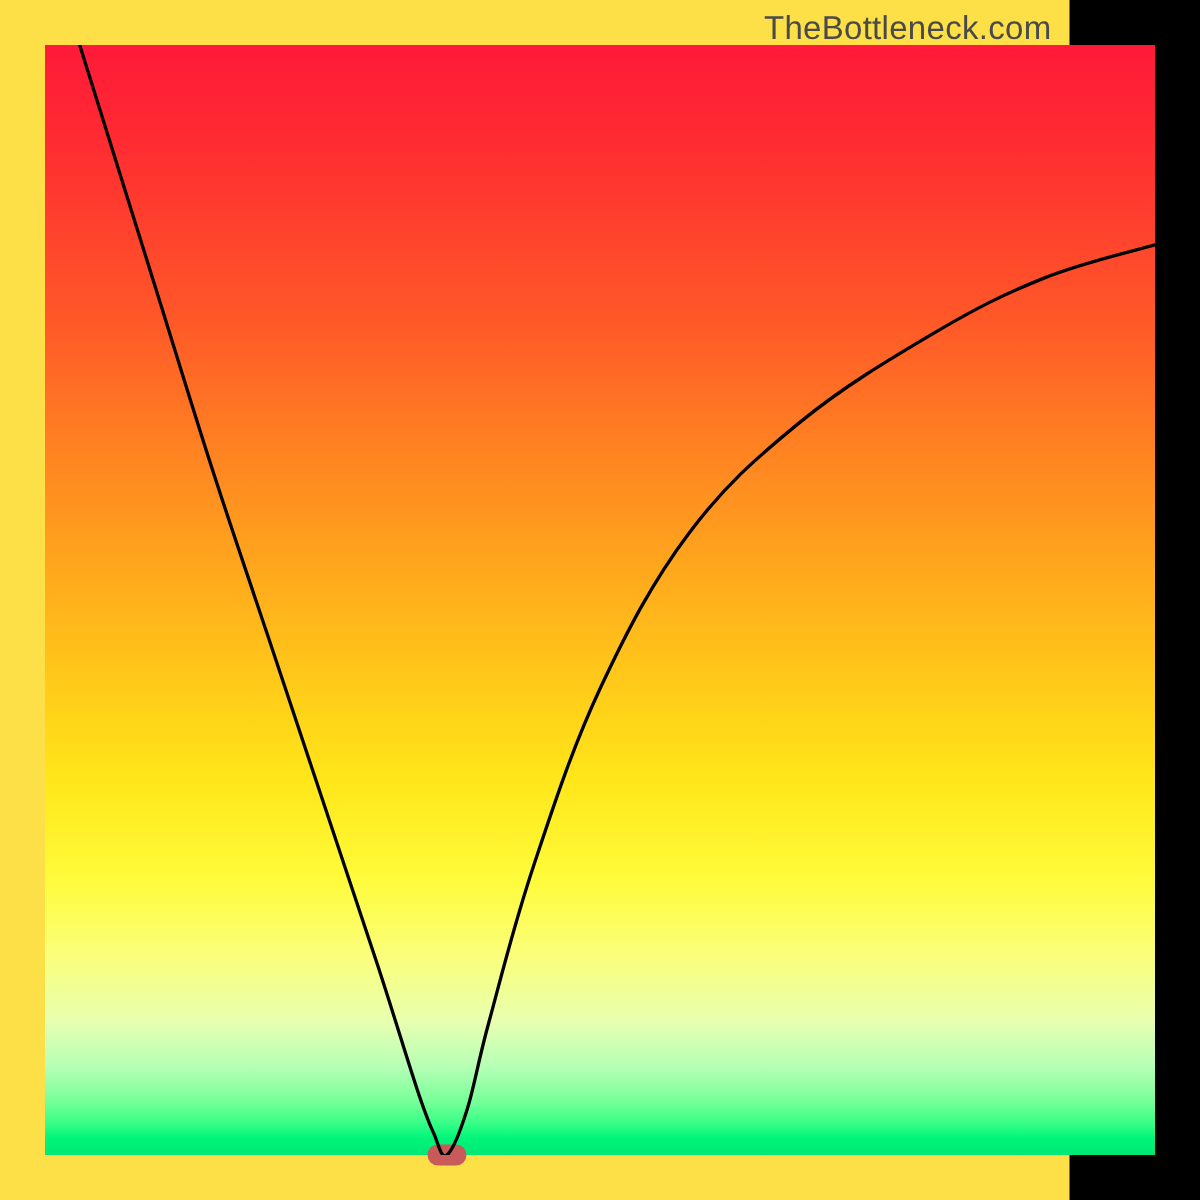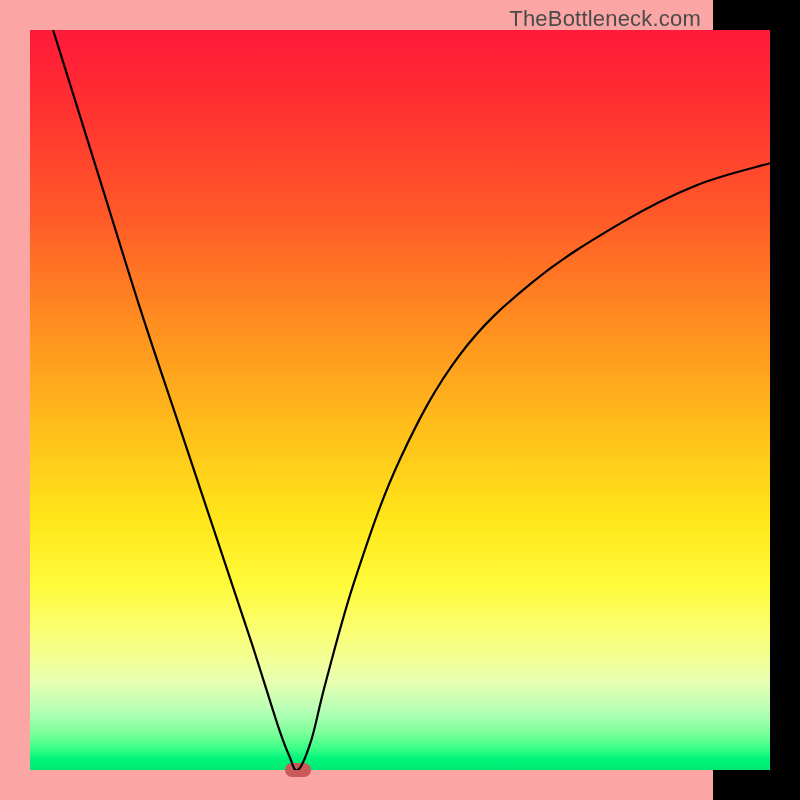--- a/index.html
+++ b/index.html
@@ -8,21 +8,21 @@
     width: 800px;
     height: 800px;
     background: #000;
     overflow: hidden;
     font-family: Arial, Helvetica, sans-serif;
   }
   .frame {
     position: relative;
     width: 713px;
     height: 800px;
-    background: #fca5a5;
+    background: #fde047;
   }
   .watermark {
     position: absolute;
     top: 6px;
     right: 12px;
     color: #4a4a4a;
     font-size: 22px;
     font-weight: 400;
     letter-spacing: 0.2px;
     z-index: 10;

